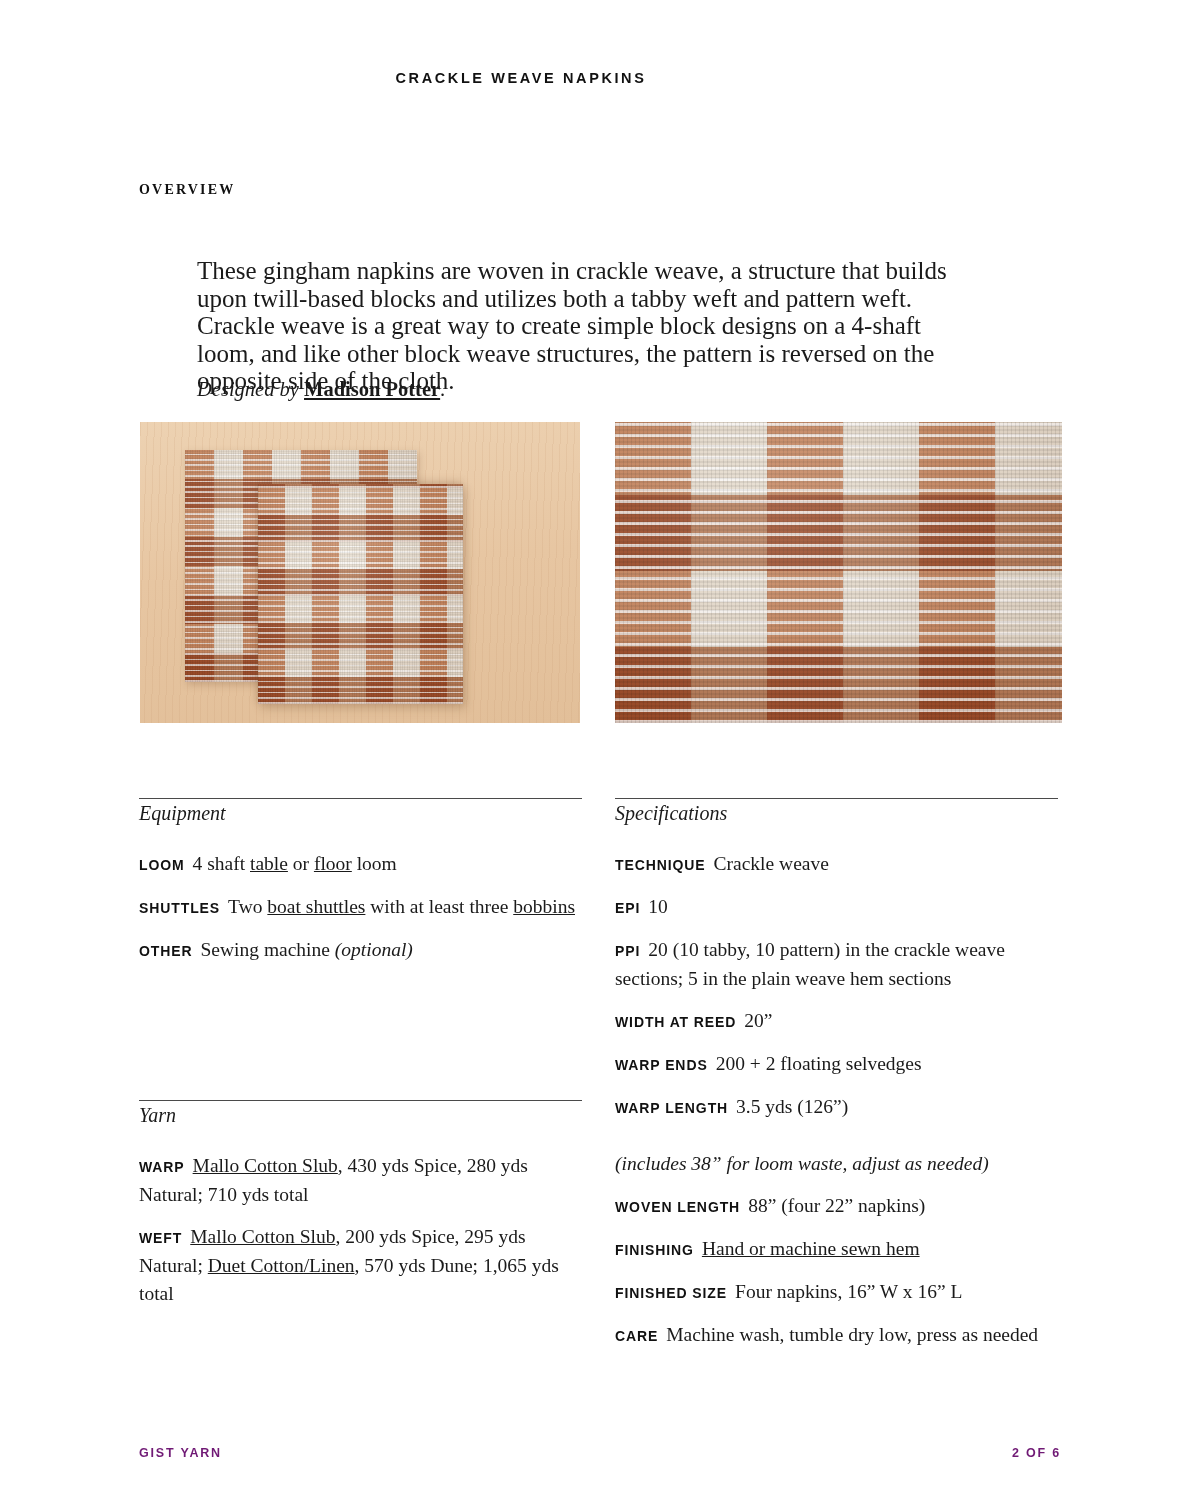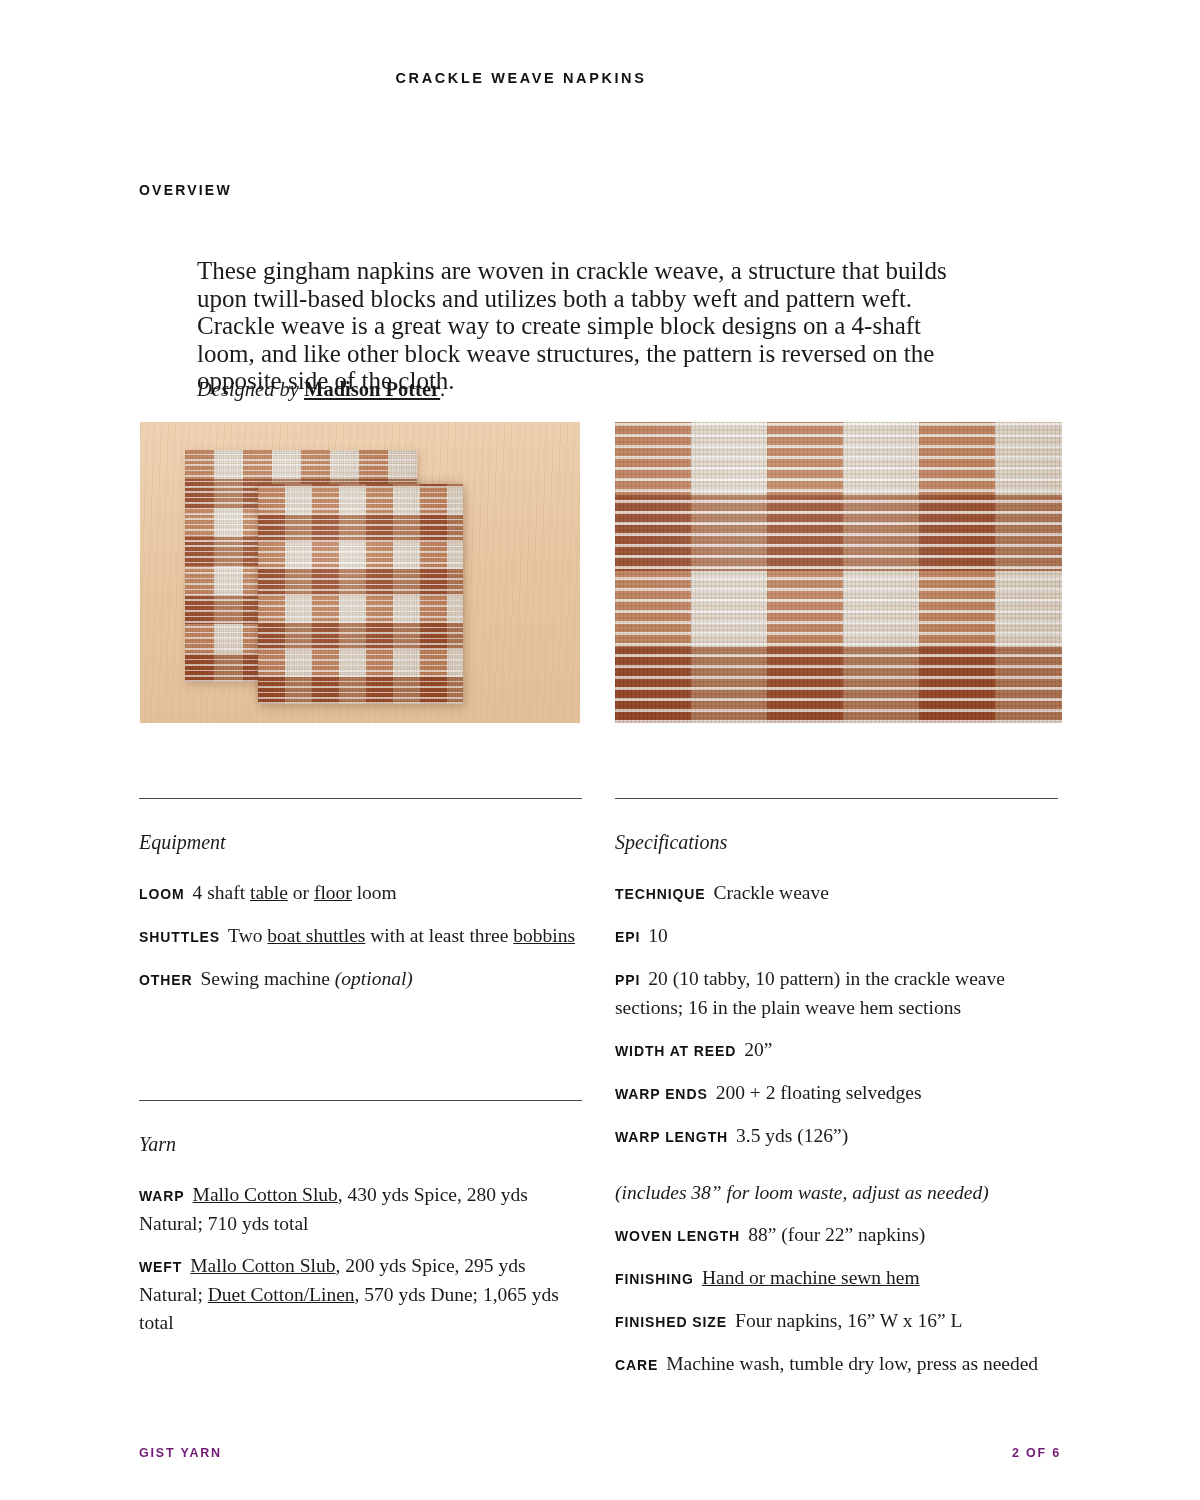--- a/index.html
+++ b/index.html
@@ -33,21 +33,21 @@
 
   
   .section-label {
     position: absolute;
     font-family: "Liberation Sans", sans-serif;
     font-weight: bold;
     font-size: 14px;
     letter-spacing: 2.2px;
     color: #111111;
   }
-  #overview-heading { left: 139px; top: 182px; }
+  #overview-heading { left: 139px; top: 182px; font-family: Liberation Serif, serif; }
 
   .overview-body {
     position: absolute;
     left: 197px;
     top: 232px;
     width: 770px;
     font-size: 25px;
     line-height: 27.5px;
     text-align: left;
   }
@@ -168,21 +168,21 @@
   #col-left-yarn { left: 139px; top: 1100px; width: 443px; }
 
   .rule {
     width: 100%;
     height: 1px;
     background: #4a4a4a;
   }
   .group-title {
     font-style: italic;
     font-size: 20px;
-    margin-top: 32px;
+    margin-top: 3px;
   }
   .spec-list { margin-top: 25px; }
   .spec-row {
     font-size: 19.5px;
     line-height: 28px;
     margin-bottom: 14px;
   }
   .spec-row:last-child { margin-bottom: 0; }
   .k {
     font-family: "Liberation Sans", sans-serif;
@@ -279,21 +279,21 @@
         <div class="spec-row"><span class="k">WEFT</span><span class="v"><span class="u">Mallo Cotton Slub</span><span>, 200 yds Spice, 295 yds Natural; </span><span class="u">Duet Cotton/Linen</span><span>, 570 yds Dune; 1,065 yds total</span></span></div>
       </div>
   </div>
 
   <div class="col" id="col-right">
     <div class="rule"></div>
     <div class="group-title">Specifications</div>
     <div class="spec-list">
         <div class="spec-row"><span class="k">TECHNIQUE</span><span class="v"><span>Crackle weave</span></span></div>
         <div class="spec-row"><span class="k">EPI</span><span class="v"><span>10</span></span></div>
-        <div class="spec-row"><span class="k">PPI</span><span class="v"><span>20 (10 tabby, 10 pattern) in the crackle weave sections; 16 in the plain weave hem sections</span></span></div>
+        <div class="spec-row"><span class="k">PPI</span><span class="v"><span>20 (10 tabby, 10 pattern) in the crackle weave sections; 5 in the plain weave hem sections</span></span></div>
         <div class="spec-row"><span class="k">WIDTH AT REED</span><span class="v"><span>20”</span></span></div>
         <div class="spec-row"><span class="k">WARP ENDS</span><span class="v"><span>200 + 2 floating selvedges</span></span></div>
         <div class="spec-row"><span class="k">WARP LENGTH</span><span class="v"><span>3.5 yds (126”)</span></span><span class="sub-it">(includes 38” for loom waste, adjust as needed)</span></div>
         <div class="spec-row"><span class="k">WOVEN LENGTH</span><span class="v"><span>88” (four 22” napkins)</span></span></div>
         <div class="spec-row"><span class="k">FINISHING</span><span class="v"><span class="u">Hand or machine sewn hem</span></span></div>
         <div class="spec-row"><span class="k">FINISHED SIZE</span><span class="v"><span>Four napkins, 16” W x 16” L</span></span></div>
         <div class="spec-row"><span class="k">CARE</span><span class="v"><span>Machine wash, tumble dry low, press as needed</span></span></div>
       </div>
   </div>
 

